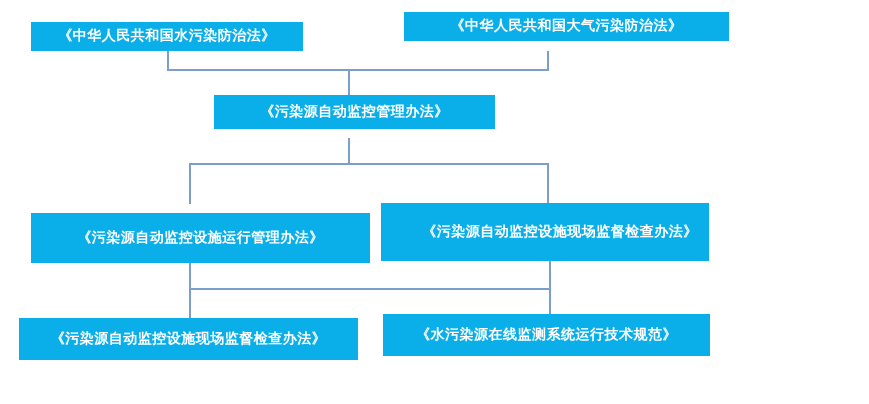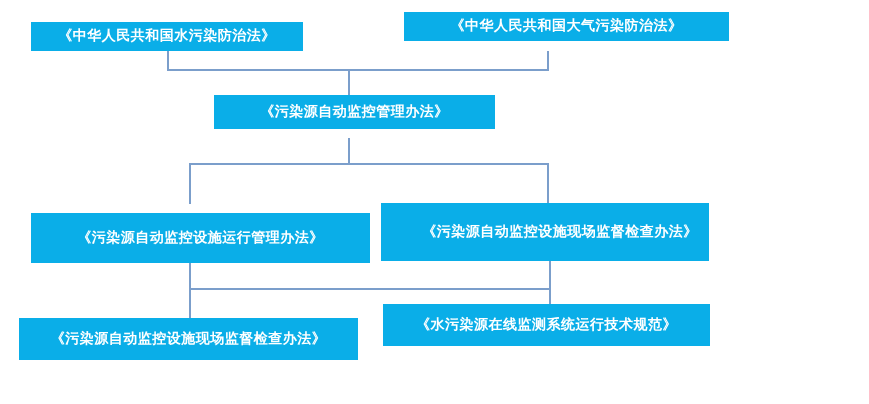--- a/index.html
+++ b/index.html
@@ -49,21 +49,21 @@
 
   
   #node-admin-measures { left: 214px; top: 95px;  width: 281px; height: 34px; }
 
   
   #node-operation-mgmt { left: 31px;  top: 213px; width: 339px; height: 50px; }
   #node-onsite-inspect { left: 381px; top: 203px; width: 328px; height: 58px; padding-left: 36px; }
 
   
   #node-cems-spec      { left: 19px;  top: 318px; width: 339px; height: 42px; }
-  #node-water-online   { left: 383px; top: 304px; width: 327px; height: 42px; font-family: Liberation Mono, monospace; }
+  #node-water-online   { left: 383px; top: 314px; width: 327px; height: 42px; font-family: Liberation Mono, monospace; }
 
   
   #c-l1-left-drop      { left: 167px; top: 51px;  height: 20px; }
   #c-l1-right-drop     { left: 547px; top: 51px;  height: 20px; }
   #c-l1-bus            { left: 167px; top: 69px;  width: 382px; }
   #c-l1-to-l2          { left: 348px; top: 69px;  height: 27px; }
 
   
   #c-l2-drop           { left: 348px; top: 138px; height: 27px; }
   #c-l2-bus            { left: 189px; top: 163px; width: 360px; }

